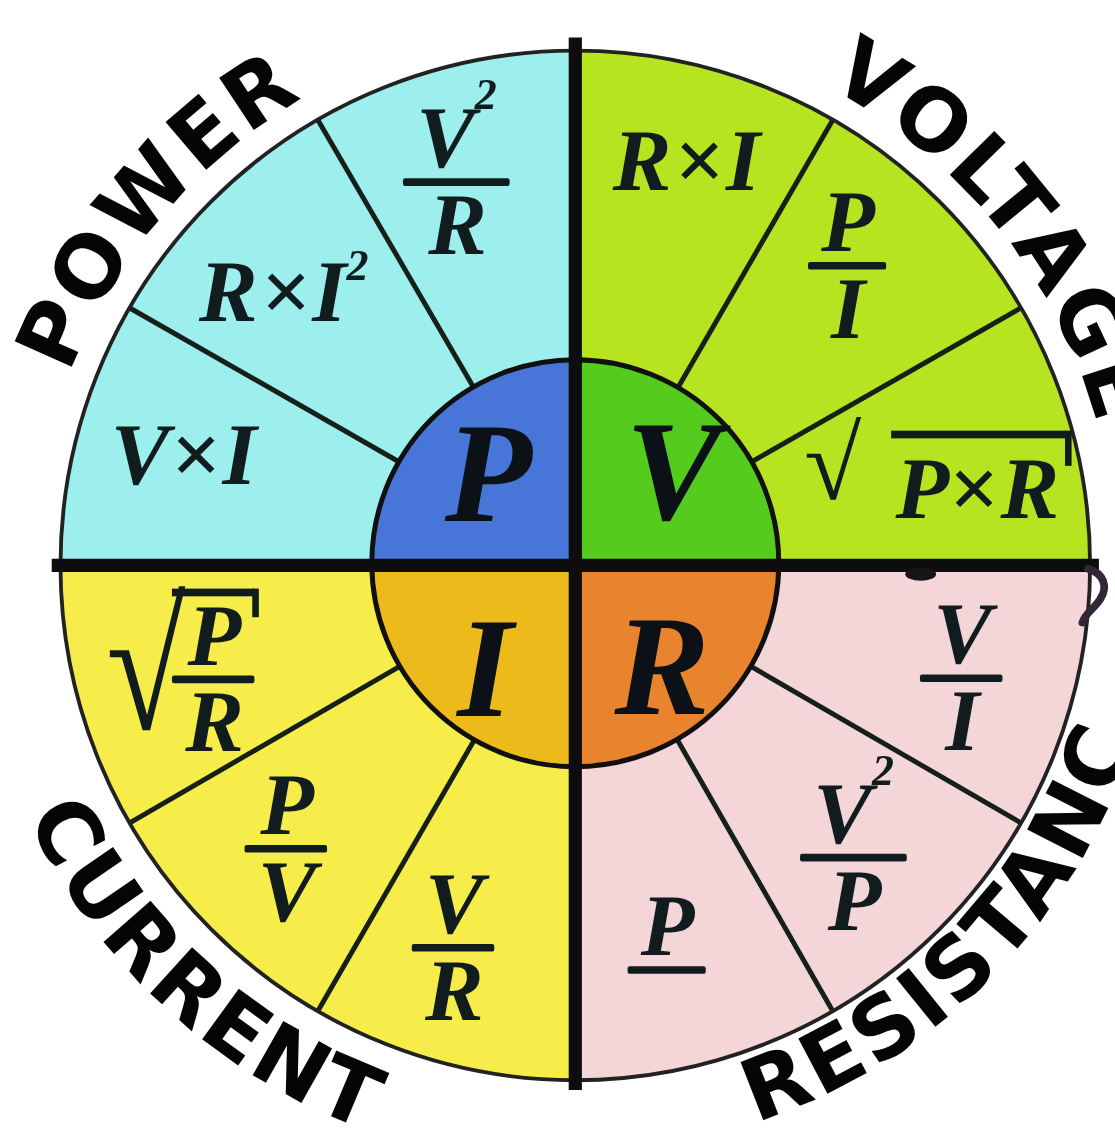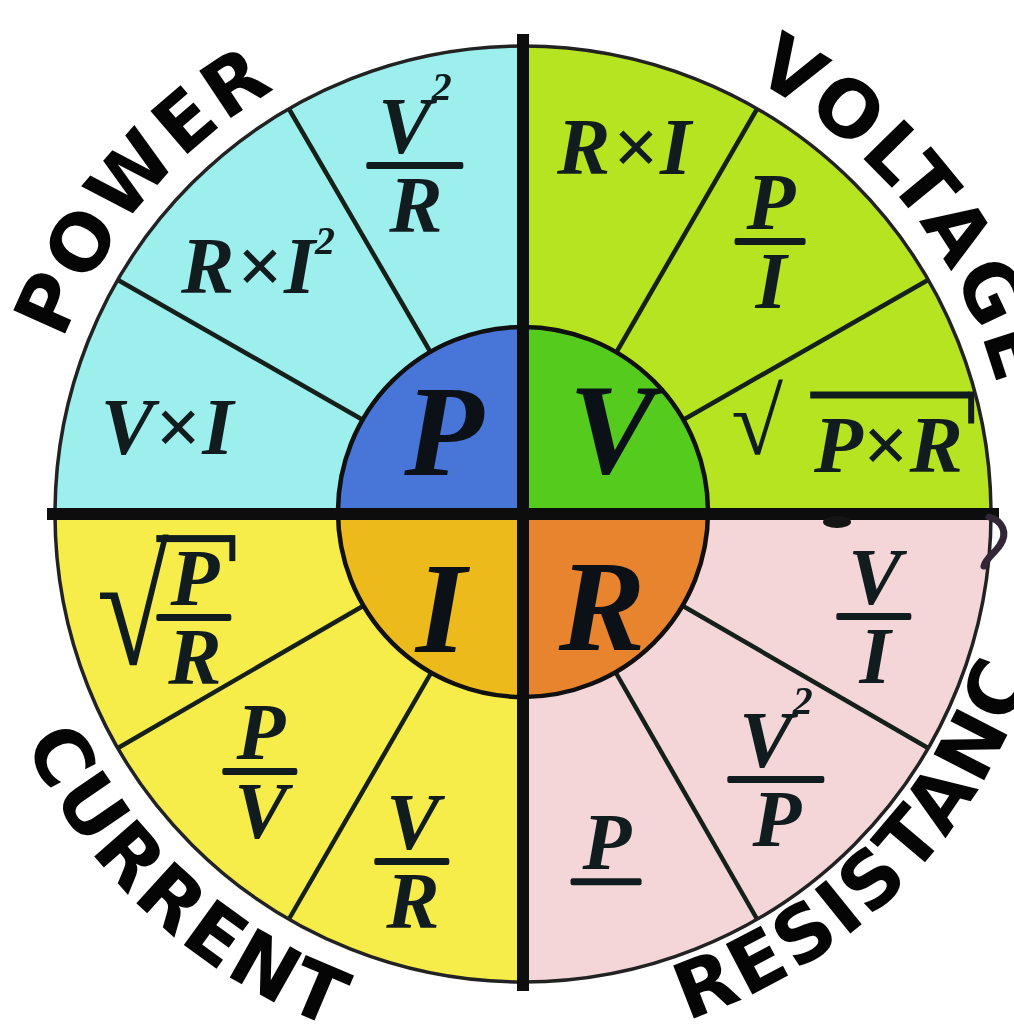--- a/index.html
+++ b/index.html
@@ -149,21 +149,21 @@
       <path d="M989,517 c14,4 19,16 11,28 c-5,8 -14,13 -16,21" stroke="#332636" stroke-width="7" fill="none" stroke-linecap="round"></path>
       <rect x="956" y="852" width="58" height="112" fill="#ffffff"></rect>
       <g>
         <rect x="969" y="801" width="17" height="56" rx="7" fill="#ffffff"></rect>
         <circle cx="997" cy="787" r="9" fill="none" stroke="#ffffff" stroke-width="5.5"></circle>
         <path d="M987,806 q1,-13 10,-17" stroke="#ffffff" stroke-width="5" fill="none"></path>
       </g>
     </g>
   </svg>
 
-  <div class="formula" style="left:166px;top:427px">
+  <div class="formula" style="left:166px;top:414px">
     <span>V × I</span>
   </div>
 
   <div class="formula" style="left:258px;top:266px">
     <span>R × I</span>
       <sup class="exp">2</sup>
   </div>
 
   <div class="formula" style="left:415px;top:166px">
     <span class="frac">

